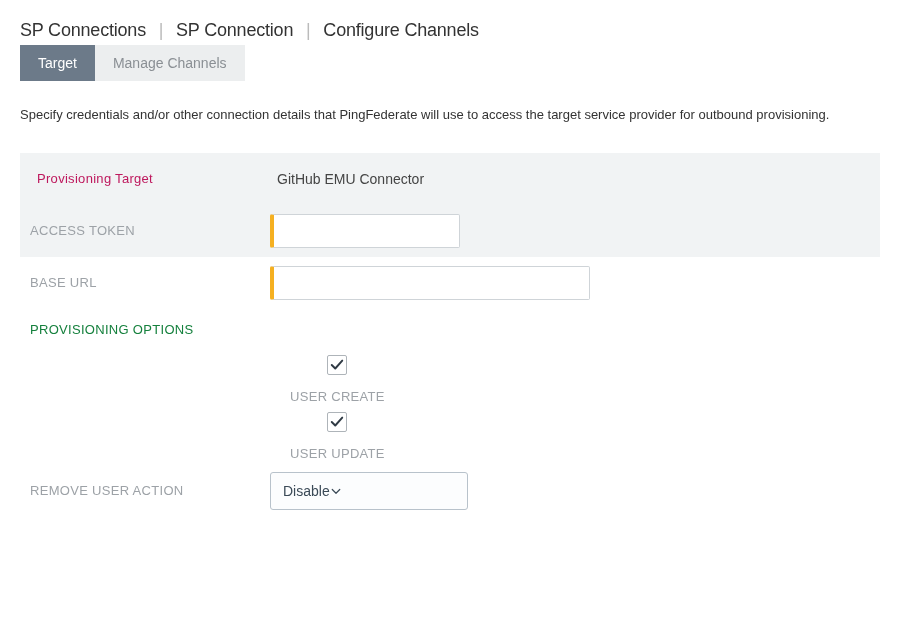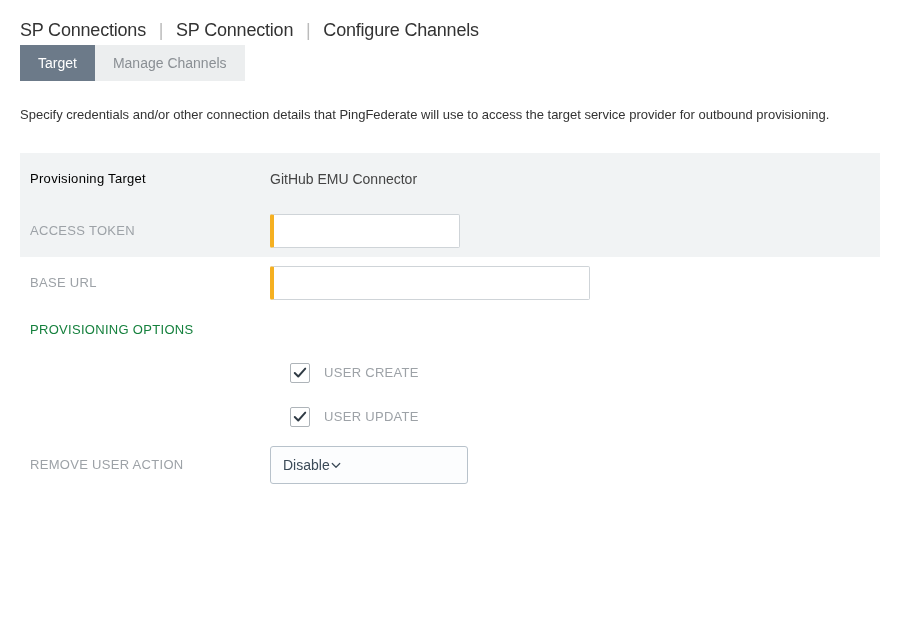--- a/index.html
+++ b/index.html
@@ -61,22 +61,23 @@
     background: #f1f3f4;
   }
   .row-label {
     flex: 0 0 240px;
     color: #9da2a7;
     font-size: 13px;
     letter-spacing: 0.3px;
     font-weight: 400;
   }
   .row-label.dark {
-    color: #000000;
+    color: #be185d;
     font-weight: 400;
+    margin-left: 7px;
   }
   .row-value {
     flex: 1;
     color: #444;
   }
   .text-input {
     width: 320px;
     height: 34px;
     border: 1px solid #cfd4d8;
     border-radius: 2px;
@@ -105,20 +106,21 @@
     min-height: 44px;
     padding: 4px 10px;
   }
   .checkbox-row .spacer {
     flex: 0 0 260px;
   }
   .cb-wrap {
     display: flex;
     align-items: center;
     gap: 14px;
+    flex-direction: column;
   }
   .cb {
     width: 20px;
     height: 20px;
     border: 1px solid #aeb4b9;
     border-radius: 2px;
     background: #fff;
     display: inline-flex;
     align-items: center;
     justify-content: center;

